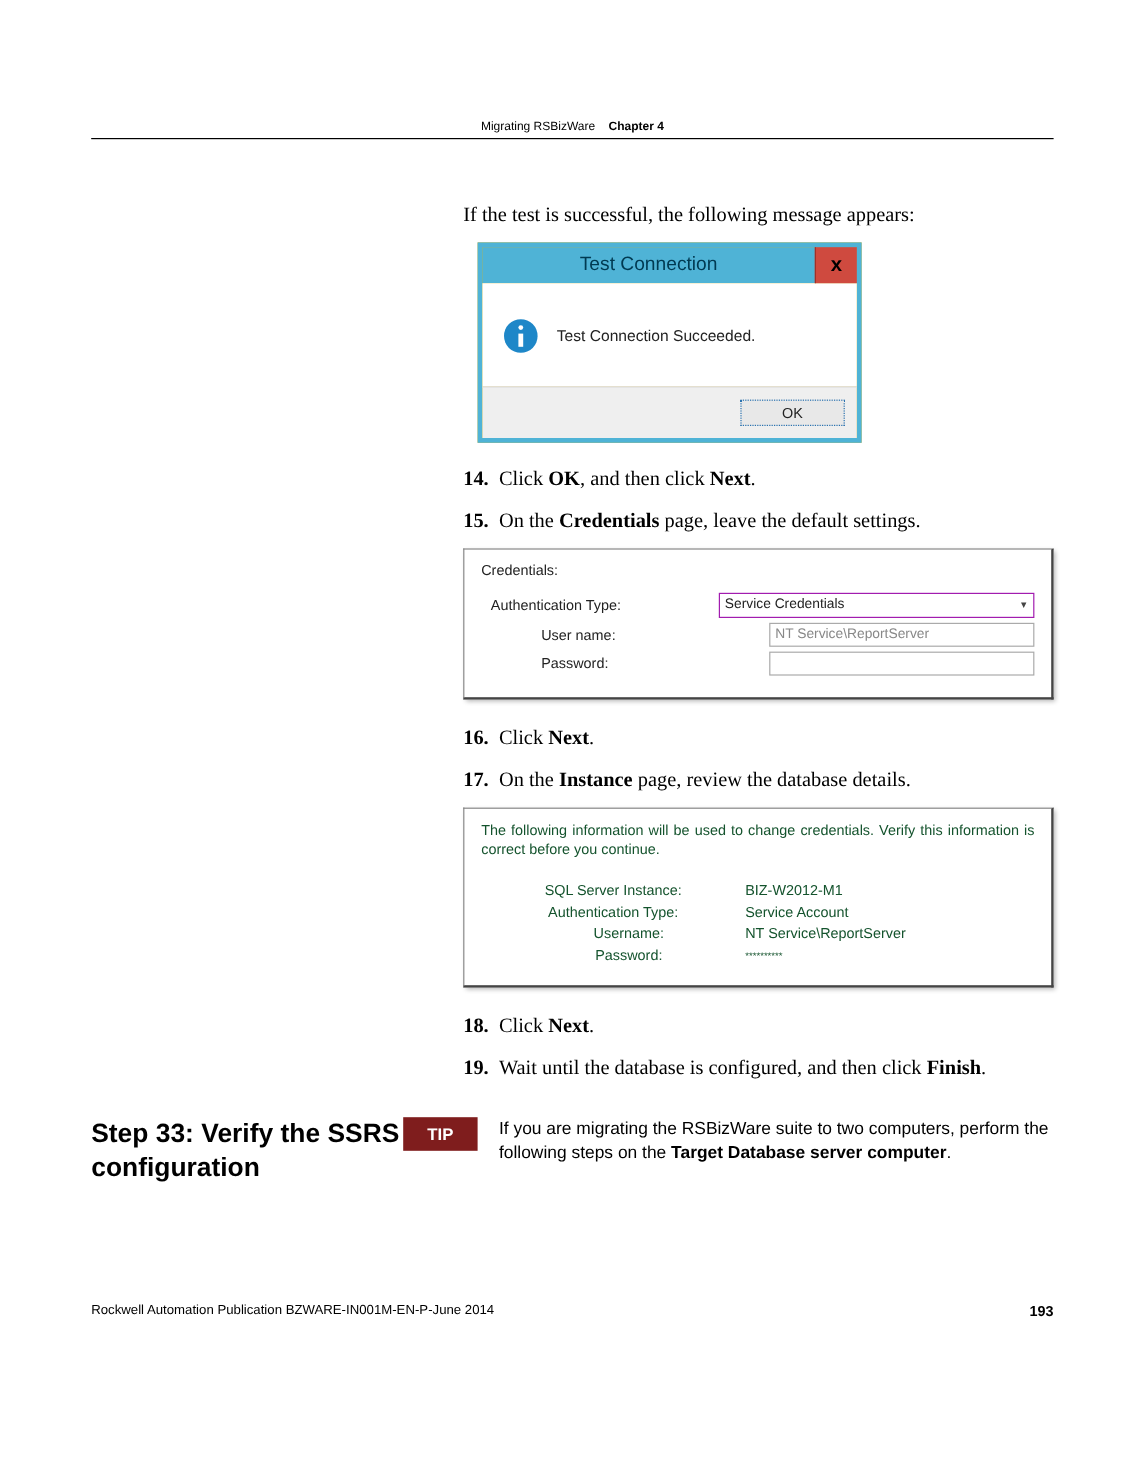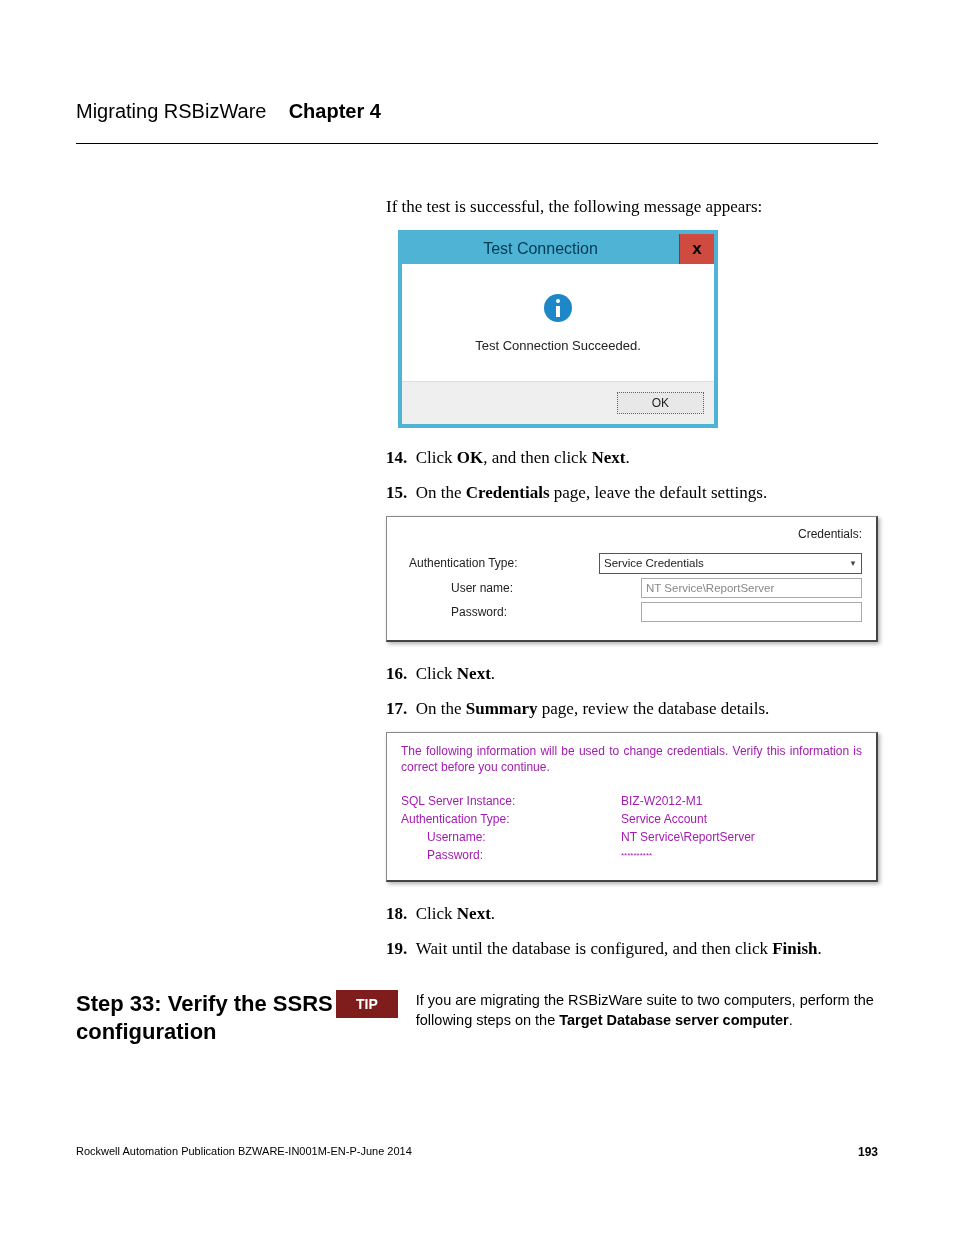--- a/index.html
+++ b/index.html
@@ -8,23 +8,23 @@
     font-family: Georgia, 'Times New Roman', serif;
     background: #fff;
     width: 954px;
     color: #000;
   }
   .page {
     padding: 100px 76px 50px 76px;
     box-sizing: border-box;
   }
   .header {
-    text-align: left;
-    font-size: 20px;
-    margin-bottom: 20px;
+    text-align: center;
+    font-size: 10px;
+    margin-bottom: 4px;
     font-family: Arial, Helvetica, sans-serif;
   }
   .header .ch { font-weight: bold; }
   .rule {
     border-top: 1.5px solid #000;
     margin-bottom: 50px;
   }
   .content-col {
     margin-left: 310px;
   }
@@ -77,21 +77,20 @@
     text-align: center;
     line-height: 30px;
     border-left: 1px solid #a03028;
   }
   .dialog-body {
     background: #fff;
     padding: 30px 18px 28px 18px;
     display: flex;
     align-items: center;
     gap: 16px;
-    flex-direction: column;
   }
   .info-icon {
     width: 28px;
     height: 28px;
     border-radius: 50%;
     background: #1e87c8;
     position: relative;
     flex-shrink: 0;
   }
   .info-icon::before {
@@ -140,21 +139,21 @@
     border: 1px solid #888;
     border-right: 2px solid #444;
     border-bottom: 2px solid #444;
     box-shadow: 2px 2px 4px rgba(0,0,0,0.3);
     background: #fff;
     font-family: Tahoma, Arial, sans-serif;
     font-size: 12px;
     color: #222;
     padding: 10px 14px 14px 14px;
   }
-  .panel .ptitle { margin-bottom: 12px; text-align: right; }
+  .panel .ptitle { margin-bottom: 12px; }
   .panel .row { display: flex; align-items: center; margin: 4px 0; }
   .panel .lab { width: 190px; padding-left: 50px; }
   .panel .lab.top { padding-left: 8px; }
   .panel .ctrl { flex: 1; }
   .panel .dropdown {
     display: flex;
     border: 1px solid #a21caf;
     height: 19px;
     align-items: center;
     background: #fff;
@@ -177,26 +176,26 @@
   }
   .panel2 {
     margin: 10px 0 18px 0;
     border: 1px solid #888;
     border-right: 2px solid #444;
     border-bottom: 2px solid #444;
     box-shadow: 2px 2px 4px rgba(0,0,0,0.3);
     background: #fff;
     font-family: Tahoma, Arial, sans-serif;
     font-size: 12px;
-    color: #a21caf;
+    color: #14532d;
     padding: 10px 14px 14px 14px;
   }
   .panel2 .ptxt { margin-bottom: 18px; font-size: 12px; line-height: 1.35; text-align: justify; }
   .panel2 .srow { display: flex; margin: 4px 0; font-size: 12px; }
-  .panel2 .slab { width: 220px; }
+  .panel2 .slab { width: 220px; text-align: center; }
   .panel2 .slab.indent { padding-left: 26px; width: 194px; }
   .panel2 .sval { flex: 1; }
   .step-row {
     display: flex;
     align-items: flex-start;
     margin-top: 28px;
   }
   .step-title {
     font-family: Arial, Helvetica, sans-serif;
     font-weight: bold;
@@ -298,21 +297,21 @@
           <div class="textbox"></div>
         </div>
       </div>
     </div>
 
     <ol class="numlist">
       <li>
         <span class="n">16.</span>&nbsp;&nbsp;<span>Click </span><span class="b">Next</span><span>.</span>
       </li>
       <li>
-        <span class="n">17.</span>&nbsp;&nbsp;<span>On the </span><span class="b">Summary</span><span> page, review the database details.</span>
+        <span class="n">17.</span>&nbsp;&nbsp;<span>On the </span><span class="b">Instance</span><span> page, review the database details.</span>
       </li>
     </ol>
 
     <div class="panel2">
       <div class="ptxt">The following information will be used to change credentials. Verify this information is correct before you continue.</div>
       <div class="srow">
         <div class="slab">SQL Server Instance:</div>
         <div class="sval">BIZ-W2012-M1</div>
       </div>
       <div class="srow">

